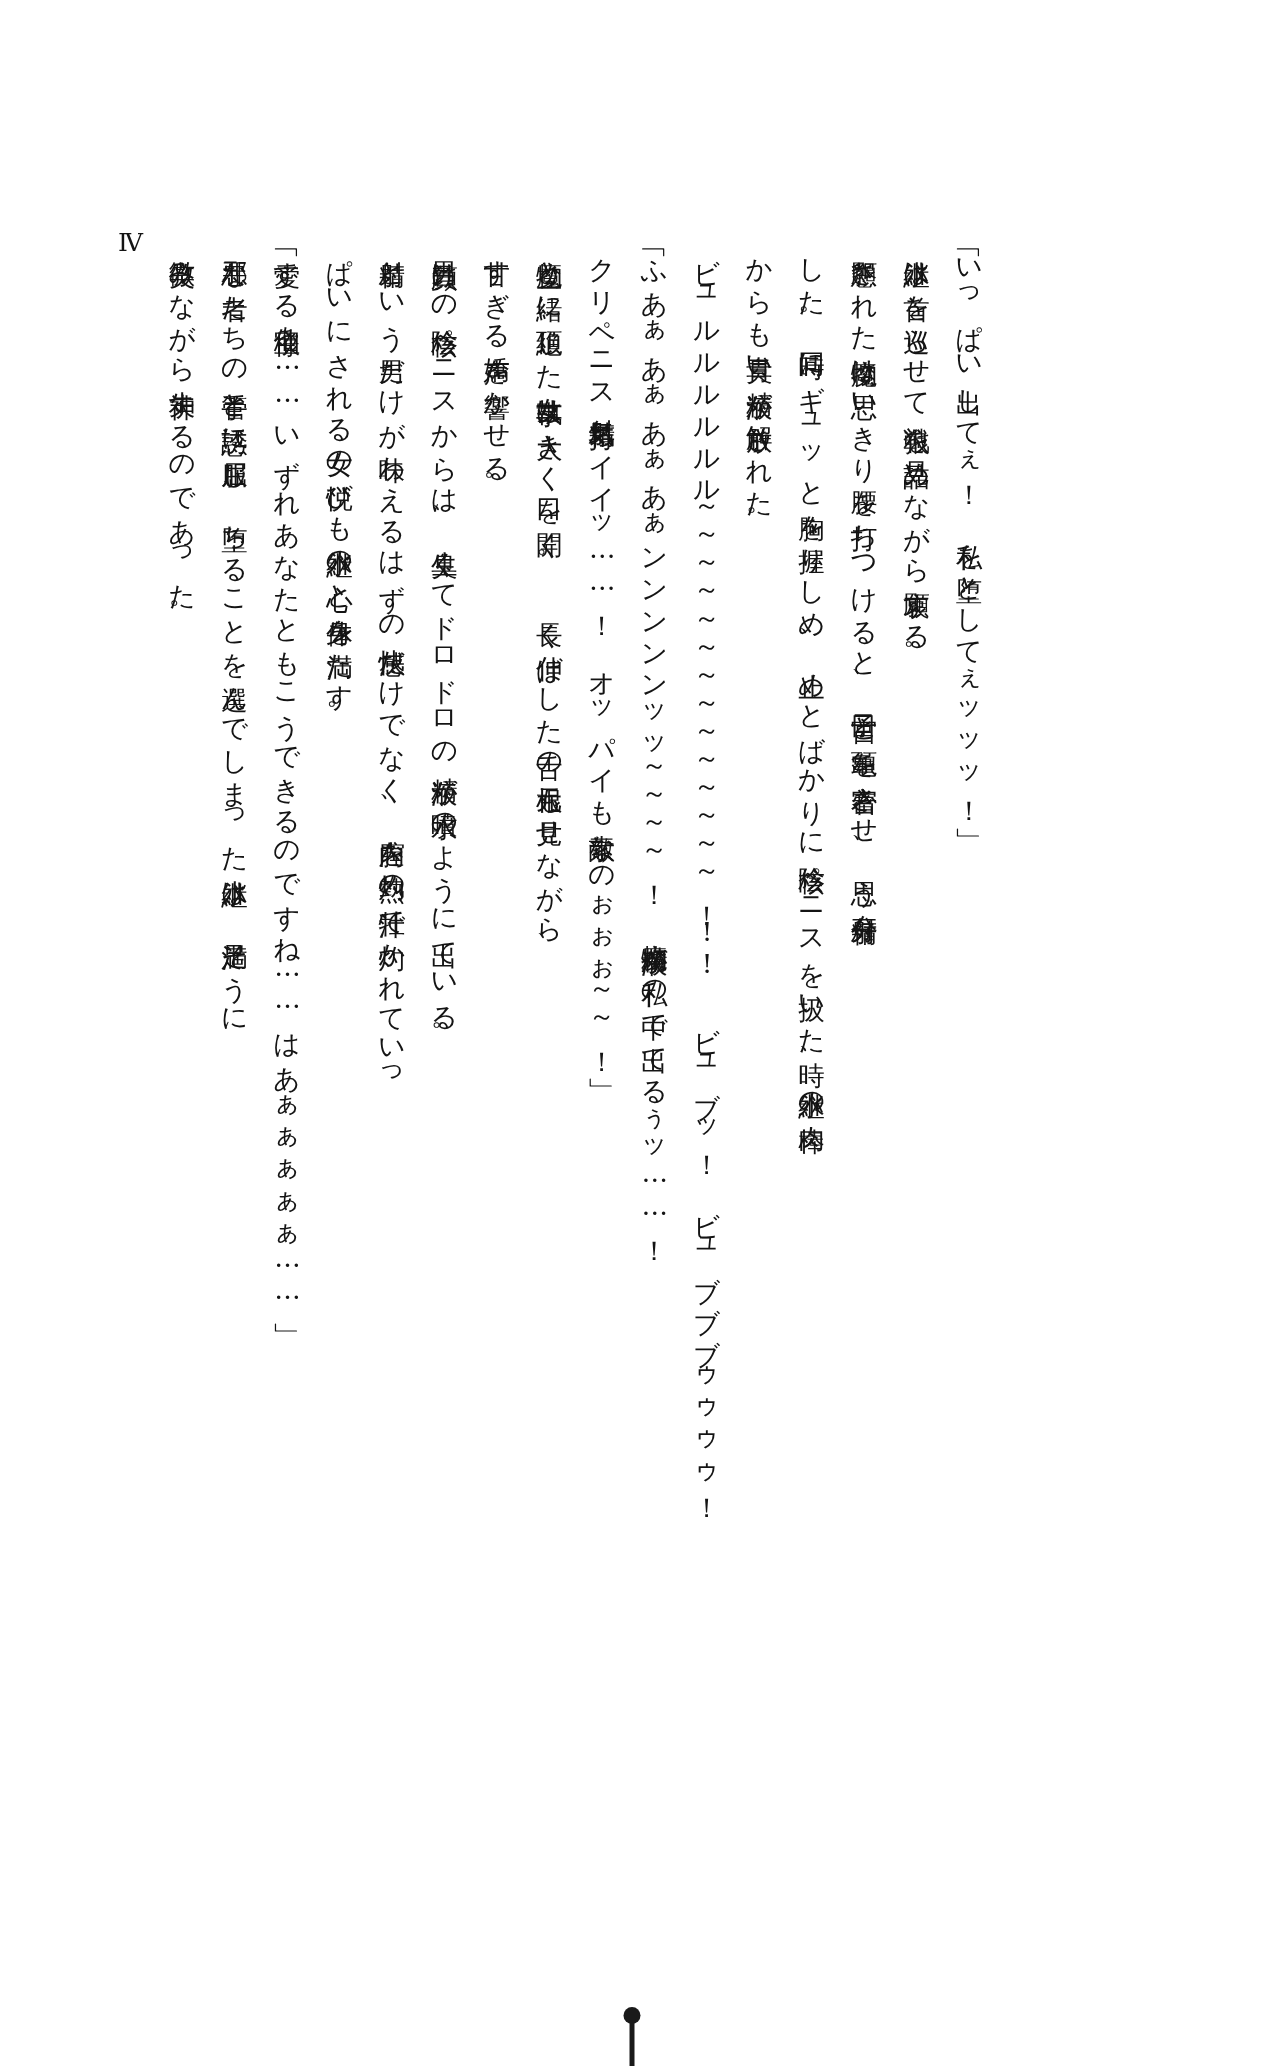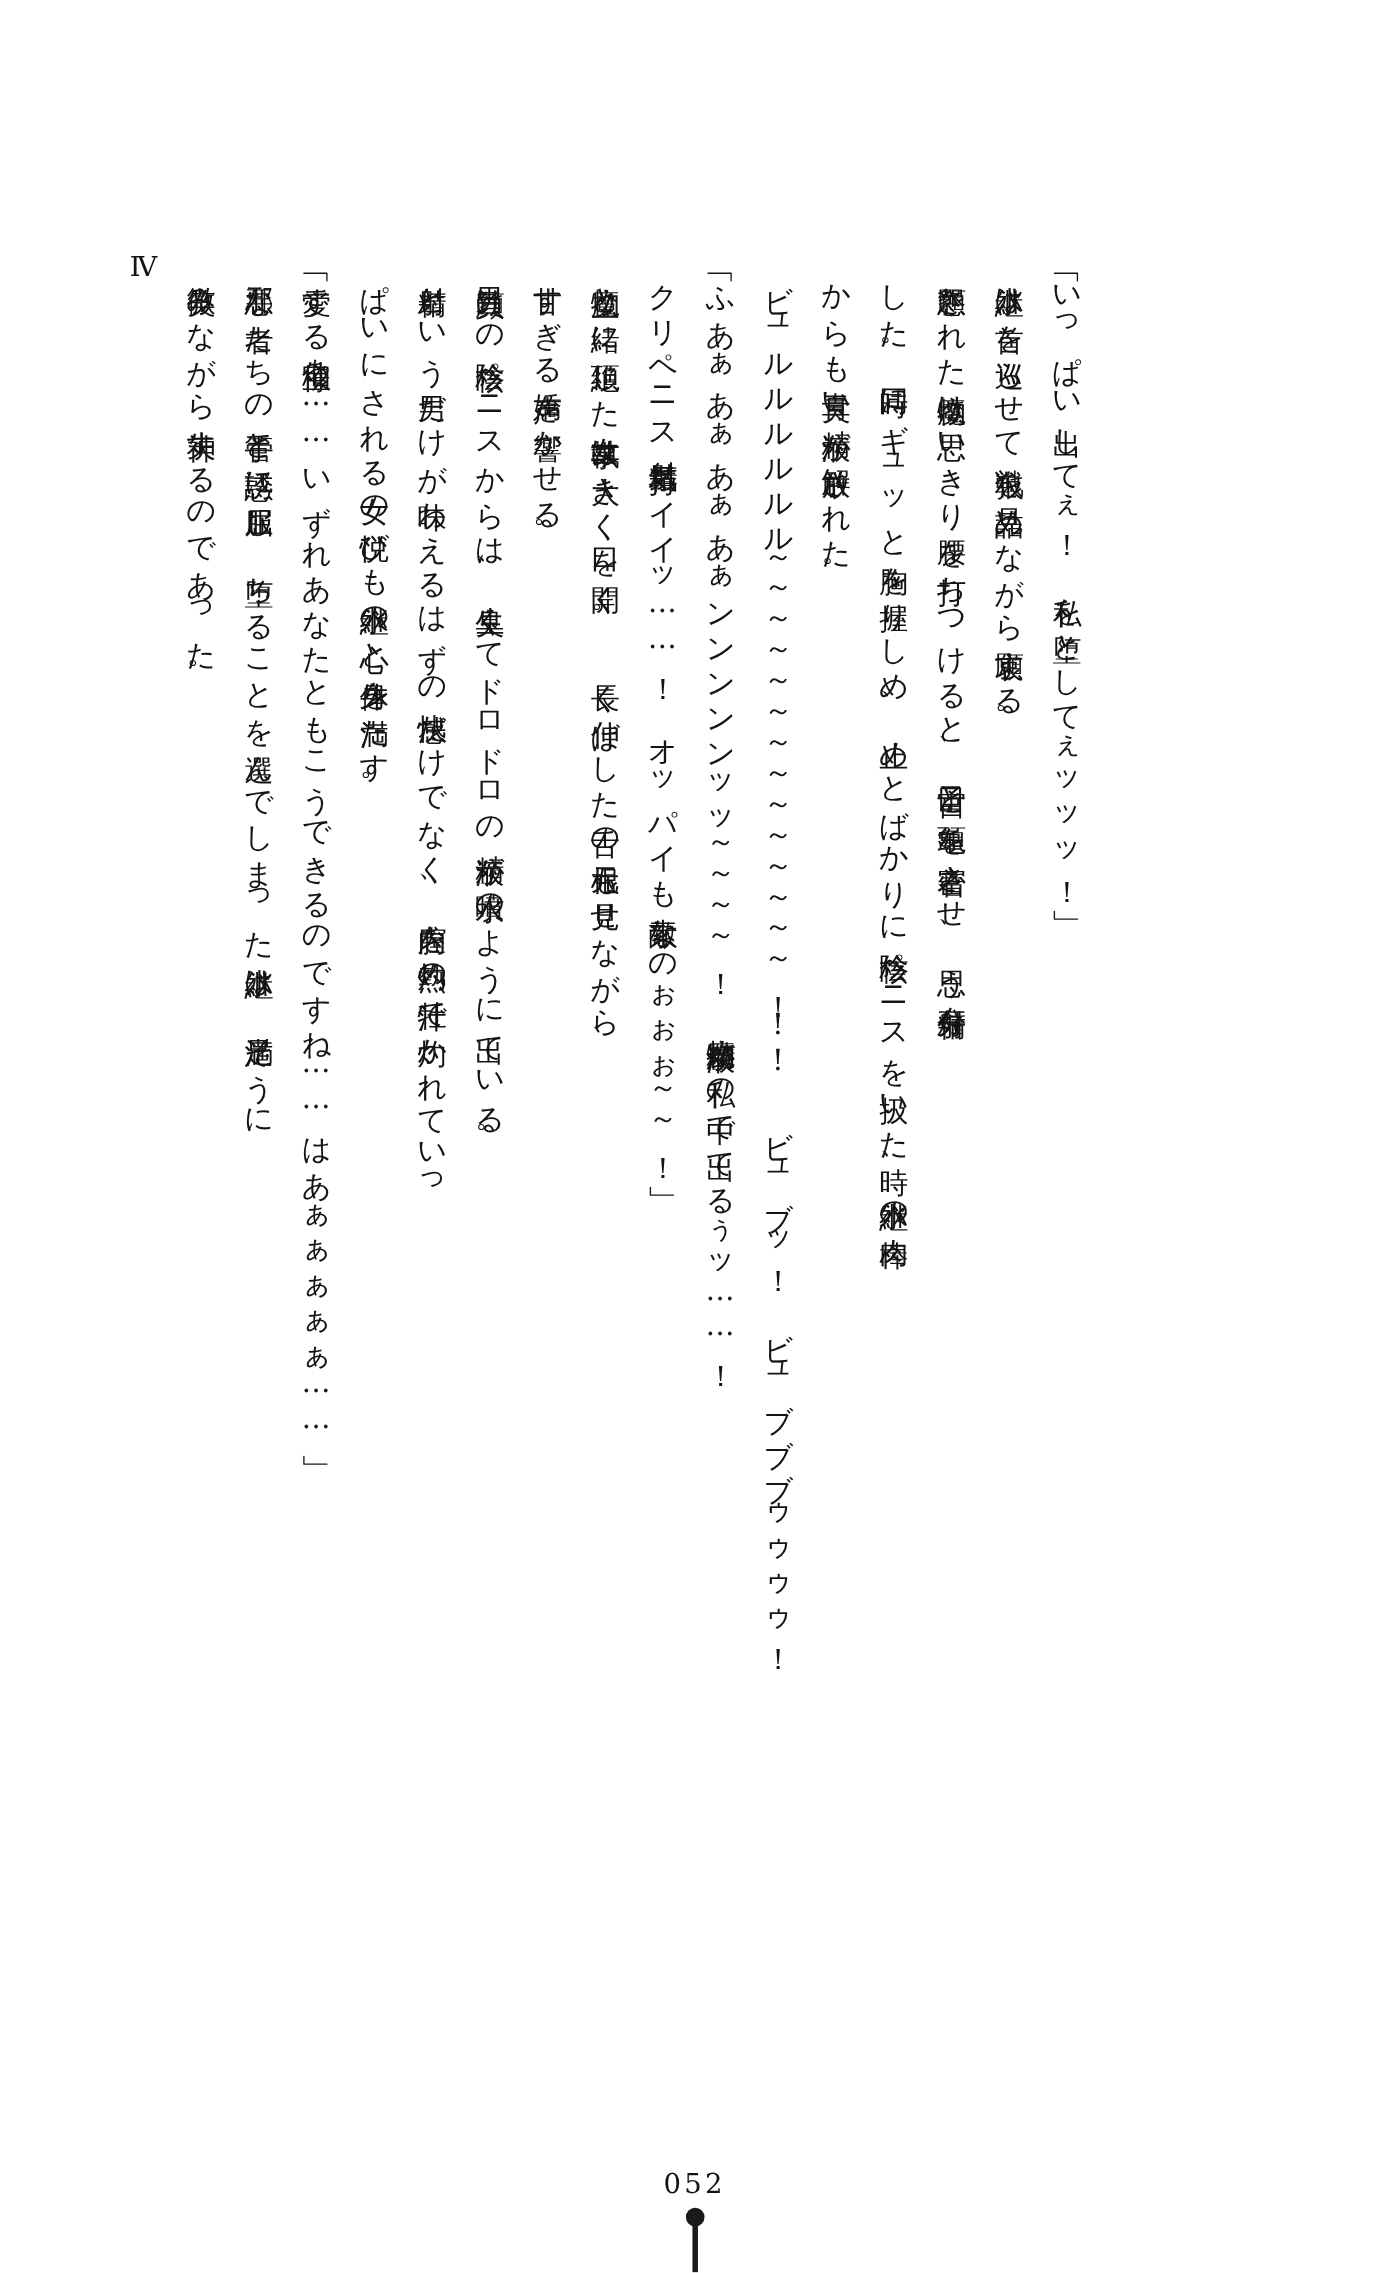--- a/index.html
+++ b/index.html
@@ -100,17 +100,16 @@
     <p>魔物と一緒に絶頂した女執事は大きく口を開く。　長く伸ばした舌の根元も見せながら、</p>
     <p>甘すぎる嬌声を響かせる。</p>
     <p class="indent">男顔負けの陰核ペニスからは、生臭くてドロドロの精液が噴水のように出ている。</p>
     <p>射精という男だけが味わえるはずの快感だけでなく、膣内を灼熱の牡汁で灼かれていっ</p>
     <p>ぱいにされる女の悦びも氷継の心と身体を満たす。</p>
     <p>「愛する宝仙様ぁ……いずれあなたともこうできるのですね……はあぁぁぁぁぁ……」</p>
     <p>邪悪な者たちの手管と誘惑に屈服し、堕ちることを選んでしまった氷継は、満足そうに</p>
     <p>微笑みながら失神するのであった。</p>
   </div>
 
-  <div class="folio">052</div>
   <div class="folio-dot"></div>
   <div class="folio-rule"></div>
 
 </div>
 
 </body></html>

